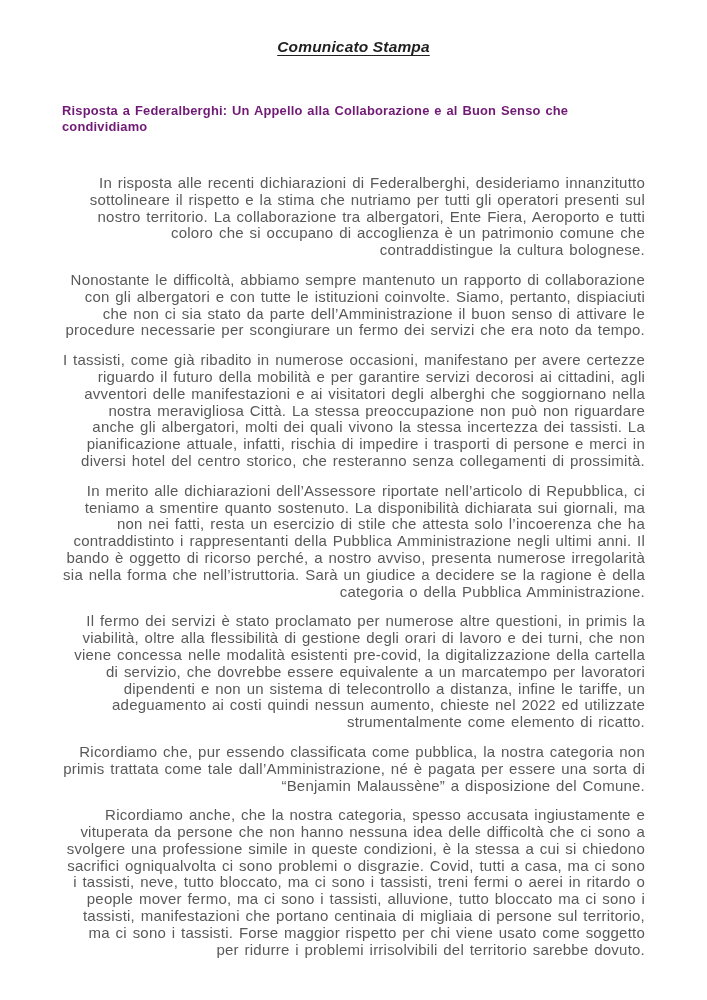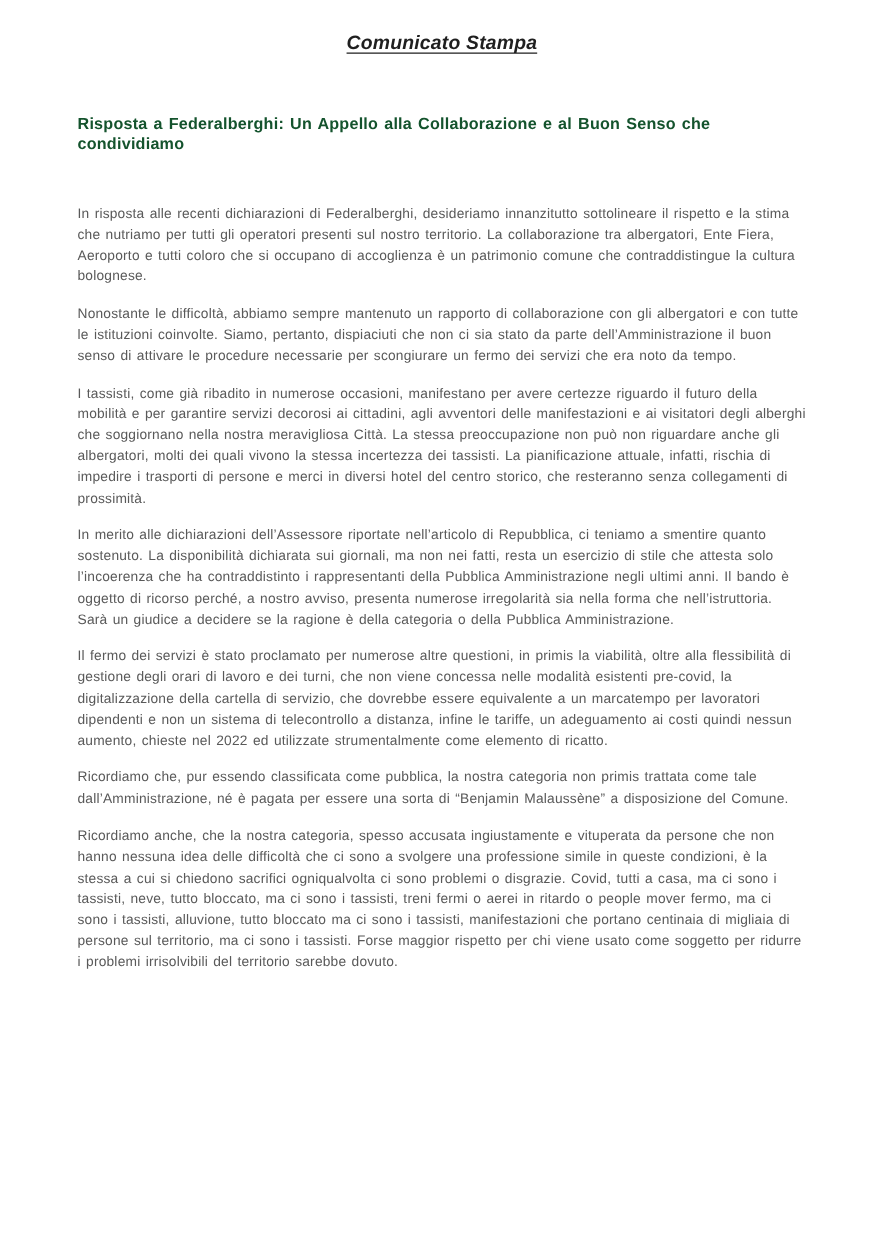--- a/index.html
+++ b/index.html
@@ -7,53 +7,53 @@
     padding: 0;
     background: #ffffff;
   }
   .page {
     position: relative;
     width: 707px;
     height: 1000px;
     margin: 0 auto;
     background: #ffffff;
     box-sizing: border-box;
-    padding: 26px 62px 0 62px;
+    padding: 38px 62px 0 62px;
     font-family: "Liberation Sans", "DejaVu Sans", sans-serif;
     overflow: hidden;
   }
   .doc-title {
     margin: 0 0 47px 0;
     text-align: center;
     font-size: 15.5px;
     font-weight: bold;
     font-style: italic;
     color: #1f1f1f;
     text-decoration: underline;
     text-decoration-thickness: 1px;
     text-underline-offset: 3px;
     letter-spacing: 0.01em;
   }
   .doc-heading {
     margin: 0 0 40px 0;
     font-size: 12.9px;
     font-weight: bold;
-    color: #14532d;
+    color: #701a75;
     letter-spacing: 0.015em;
     word-spacing: 0.08em;
     line-height: 16px;
   }
   .doc-body p {
     margin: 0 0 13px 0;
-    font-size: 11px;
+    font-size: 15px;
     line-height: 16.8px;
     color: #595959;
     letter-spacing: 0.015em;
     word-spacing: 0.09em;
-    text-align: left;
+    text-align: right;
   }
 </style>
 </head>
 <body>
 
 <div class="page">
   <h1 class="doc-title">Comunicato Stampa</h1>
 
   <h2 class="doc-heading">Risposta a Federalberghi: Un Appello alla Collaborazione e al Buon Senso che condividiamo</h2>
 

